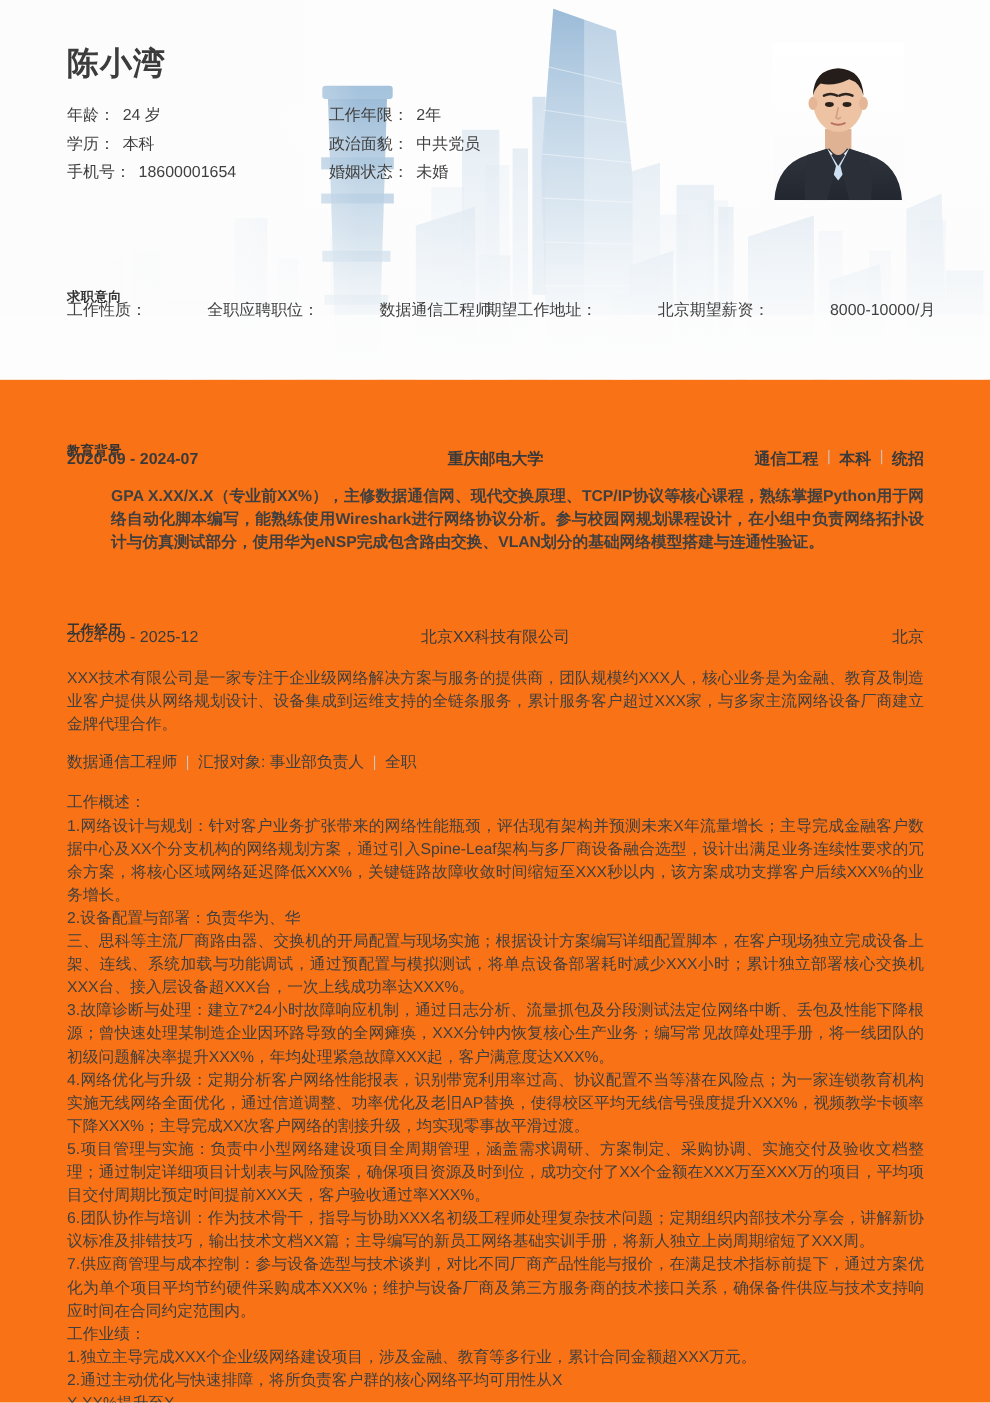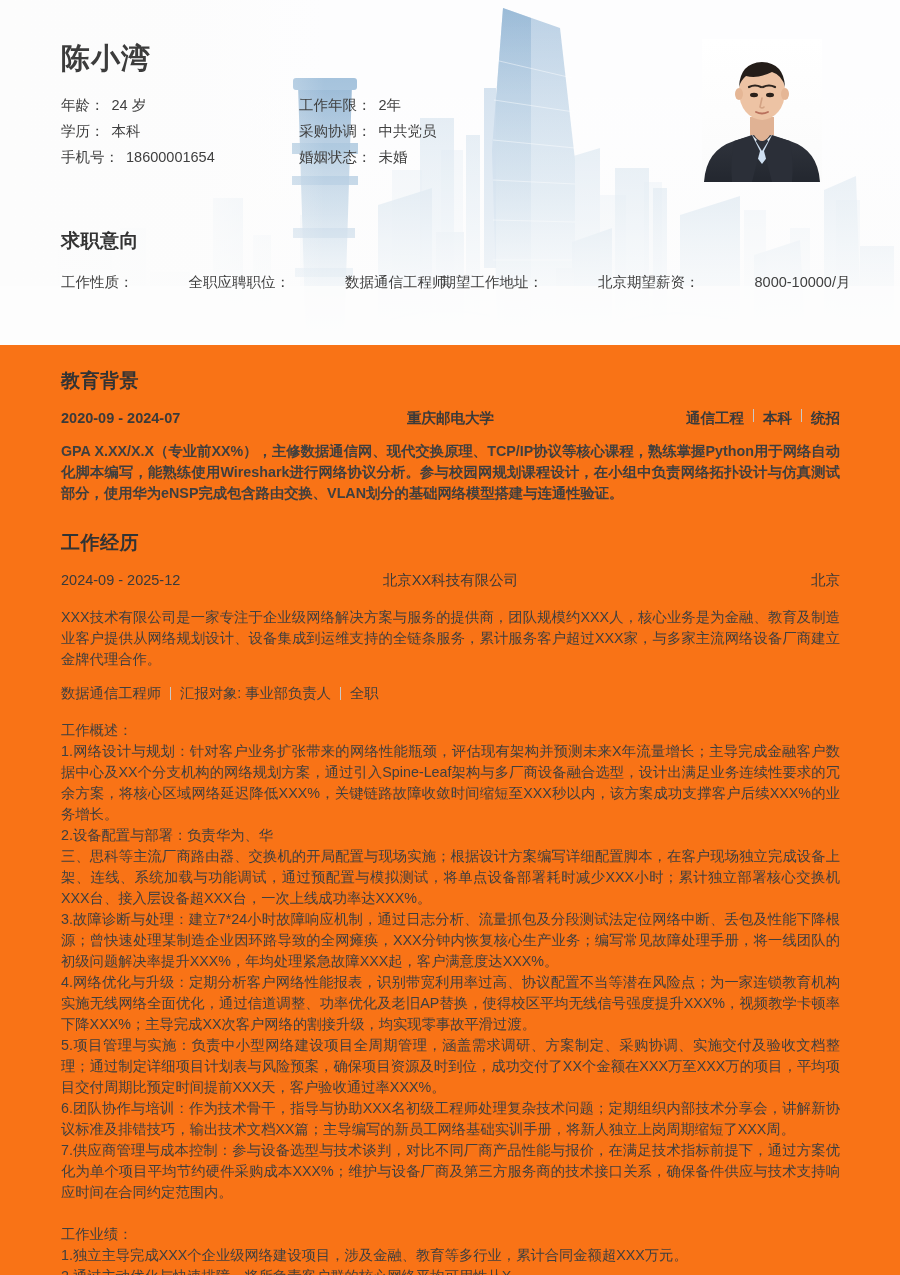--- a/index.html
+++ b/index.html
@@ -68,24 +68,25 @@
     width: 120px; height: 143px;
     background: #ffffff;
     overflow: hidden;
   }
   .photo svg { display:block; width:120px; height:143px; }
 
   
   .section-title {
     position: absolute;
     left: 61px;
-    font-size: 19px;
+    font-size: 12px;
     font-weight: bold;
     color: #333333;
     letter-spacing: 0.5px;
+    margin-top: 34px;
   }
 
   .block { position: absolute; left: 61px; width: 779px; }
 
   
   .meta-line {
     display: flex;
     font-size: 14.5px;
     line-height: 26px;
     color: #3f3f3f;
@@ -273,21 +274,21 @@
         <span class="info-label">工作年限：</span>
         <span class="info-value">2年</span>
       </div>
     </div>
     <div class="info-row">
       <div class="info-cell col-left">
         <span class="info-label">学历：</span>
         <span class="info-value">本科</span>
       </div>
       <div class="info-cell col-right">
-        <span class="info-label">采购协调：</span>
+        <span class="info-label">政治面貌：</span>
         <span class="info-value">中共党员</span>
       </div>
     </div>
     <div class="info-row">
       <div class="info-cell col-left">
         <span class="info-label">手机号：</span>
         <span class="info-value">18600001654</span>
       </div>
       <div class="info-cell col-right">
         <span class="info-label">婚姻状态：</span>
@@ -372,21 +373,21 @@
       <div class="eh-right">
         <span class="tagset">
           <span class="tg">通信工程</span>
           <span class="sep"></span>
           <span class="tg">本科</span>
           <span class="sep"></span>
           <span class="tg">统招</span>
         </span>
       </div>
     </div>
-    <div class="para" style="margin-top:12px;">GPA X.XX/X.X（专业前XX%），主修数据通信网、现代交换原理、TCP/IP协议等核心课程，熟练掌握Python用于网络自动化脚本编写，能熟练使用Wireshark进行网络协议分析。参与校园网规划课程设计，在小组中负责网络拓扑设计与仿真测试部分，使用华为eNSP完成包含路由交换、VLAN划分的基础网络模型搭建与连通性验证。</div>
+    <div class="para" style="margin-top:12px;margin-left:40px;">GPA X.XX/X.X（专业前XX%），主修数据通信网、现代交换原理、TCP/IP协议等核心课程，熟练掌握Python用于网络自动化脚本编写，能熟练使用Wireshark进行网络协议分析。参与校园网规划课程设计，在小组中负责网络拓扑设计与仿真测试部分，使用华为eNSP完成包含路由交换、VLAN划分的基础网络模型搭建与连通性验证。</div>
   </div>
 
   <div class="section-title" style="top:530px;">工作经历</div>
 
   <div class="block" style="top:569px;">
     <div class="entry-head">
       <div class="eh-date">2024-09 - 2025-12</div>
       <div class="eh-org">北京XX科技有限公司</div>
       <div class="eh-right">北京</div>
     </div>
@@ -404,20 +405,20 @@
     <div class="para tight" style="margin-top:16px;">工作概述：</div>
     <div class="para tight">1.网络设计与规划：针对客户业务扩张带来的网络性能瓶颈，评估现有架构并预测未来X年流量增长；主导完成金融客户数据中心及XX个分支机构的网络规划方案，通过引入Spine-Leaf架构与多厂商设备融合选型，设计出满足业务连续性要求的冗余方案，将核心区域网络延迟降低XXX%，关键链路故障收敛时间缩短至XXX秒以内，该方案成功支撑客户后续XXX%的业务增长。
 2.设备配置与部署：负责华为、华
 三、思科等主流厂商路由器、交换机的开局配置与现场实施；根据设计方案编写详细配置脚本，在客户现场独立完成设备上架、连线、系统加载与功能调试，通过预配置与模拟测试，将单点设备部署耗时减少XXX小时；累计独立部署核心交换机XXX台、接入层设备超XXX台，一次上线成功率达XXX%。
 3.故障诊断与处理：建立7*24小时故障响应机制，通过日志分析、流量抓包及分段测试法定位网络中断、丢包及性能下降根源；曾快速处理某制造企业因环路导致的全网瘫痪，XXX分钟内恢复核心生产业务；编写常见故障处理手册，将一线团队的初级问题解决率提升XXX%，年均处理紧急故障XXX起，客户满意度达XXX%。
 4.网络优化与升级：定期分析客户网络性能报表，识别带宽利用率过高、协议配置不当等潜在风险点；为一家连锁教育机构实施无线网络全面优化，通过信道调整、功率优化及老旧AP替换，使得校区平均无线信号强度提升XXX%，视频教学卡顿率下降XXX%；主导完成XX次客户网络的割接升级，均实现零事故平滑过渡。
 5.项目管理与实施：负责中小型网络建设项目全周期管理，涵盖需求调研、方案制定、采购协调、实施交付及验收文档整理；通过制定详细项目计划表与风险预案，确保项目资源及时到位，成功交付了XX个金额在XXX万至XXX万的项目，平均项目交付周期比预定时间提前XXX天，客户验收通过率XXX%。
 6.团队协作与培训：作为技术骨干，指导与协助XXX名初级工程师处理复杂技术问题；定期组织内部技术分享会，讲解新协议标准及排错技巧，输出技术文档XX篇；主导编写的新员工网络基础实训手册，将新人独立上岗周期缩短了XXX周。
 7.供应商管理与成本控制：参与设备选型与技术谈判，对比不同厂商产品性能与报价，在满足技术指标前提下，通过方案优化为单个项目平均节约硬件采购成本XXX%；维护与设备厂商及第三方服务商的技术接口关系，确保备件供应与技术支持响应时间在合同约定范围内。</div>
 
-    <div class="para tight" style="margin-top:21px;">工作业绩：</div>
+    <div class="para tight" style="">工作业绩：</div>
     <div class="para tight">1.独立主导完成XXX个企业级网络建设项目，涉及金融、教育等多行业，累计合同金额超XXX万元。
 2.通过主动优化与快速排障，将所负责客户群的核心网络平均可用性从X
 X.XX%提升至X
 X.XX%，年度重大中断次数减少XXX%。</div>
   </div>
 
 </div>
 
 </body></html>

